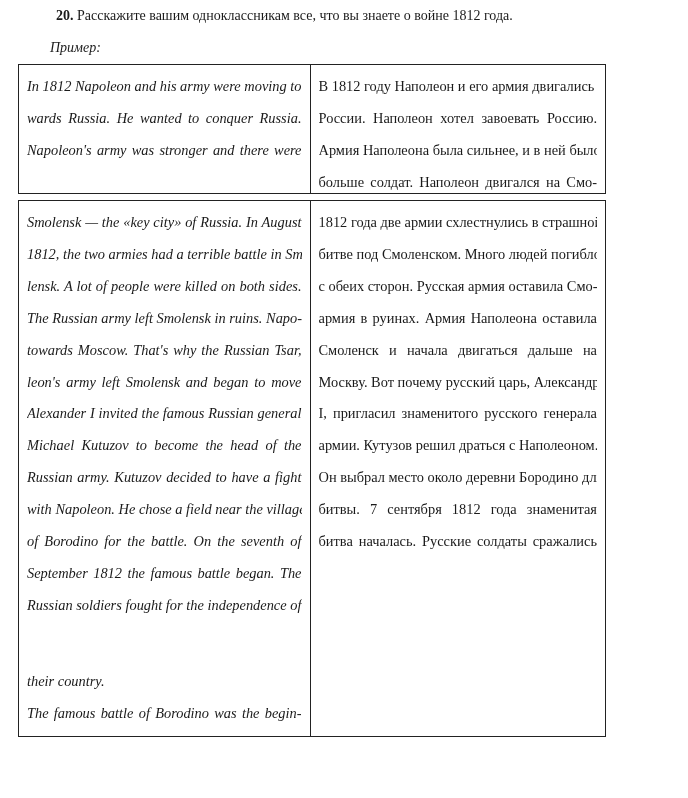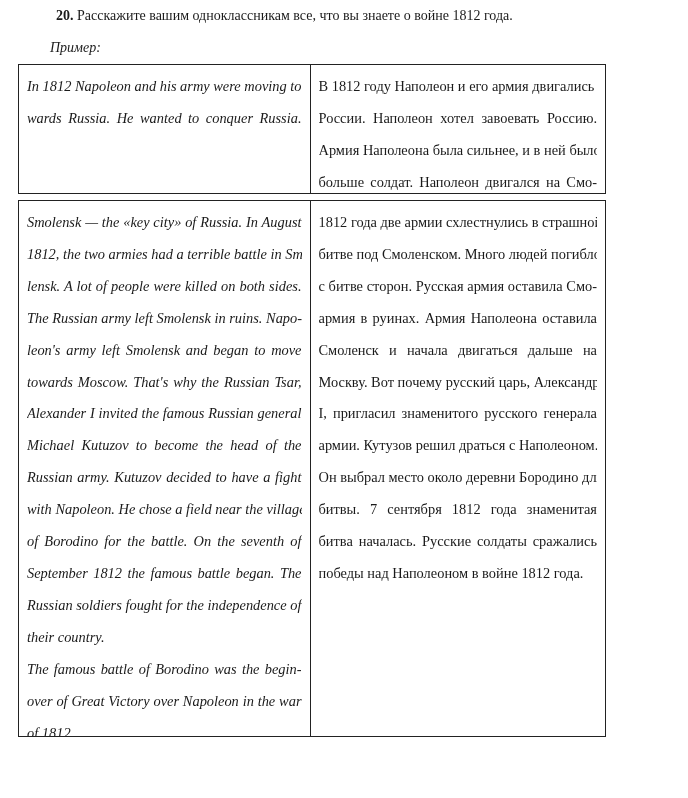--- a/index.html
+++ b/index.html
@@ -64,72 +64,73 @@
     }
     .line {
       display: block;
       text-align: justify;
       text-align-last: justify;
       white-space: nowrap;
       overflow: hidden;
     }
     .line.last {
       text-align-last: left;
+      margin-top: 44px;
     }
   </style>
 </head>
 <body>
 
 <div class="task">
   <span class="num">20.</span>
   <span>Расскажите вашим одноклассникам все, что вы знаете о войне 1812 года.</span>
 </div>
 
 <div class="example">Пример:</div>
 
 <div class="box box1">
   <div class="col en">
       <span class="line">In 1812 Napoleon and his army were moving to-</span>
       <span class="line">wards Russia. He wanted to conquer Russia.</span>
+      <span class="line">Napoleon's army was stronger and there were</span>
     </div>
   <div class="col ru">
       <span class="line">В 1812 году Наполеон и его армия двигались к</span>
       <span class="line">России. Наполеон хотел завоевать Россию.</span>
       <span class="line">Армия Наполеона была сильнее, и в ней было</span>
       <span class="line">больше солдат. Наполеон двигался на Смо-</span>
     </div>
 </div>
 
 <div class="box box2">
   <div class="col en">
       <span class="line">Smolensk — the «key city» of Russia. In August</span>
       <span class="line">1812, the two armies had a terrible battle in Smo-</span>
       <span class="line">lensk. A lot of people were killed on both sides.</span>
       <span class="line">The Russian army left Smolensk in ruins. Napo-</span>
+      <span class="line">towards Moscow. That's why the Russian Tsar,</span>
       <span class="line">leon's army left Smolensk and began to move</span>
-      <span class="line">towards Moscow. That's why the Russian Tsar,</span>
       <span class="line">Alexander I invited the famous Russian general</span>
       <span class="line">Michael Kutuzov to become the head of the</span>
       <span class="line">Russian army. Kutuzov decided to have a fight</span>
       <span class="line">with Napoleon. He chose a field near the village</span>
       <span class="line">of Borodino for the battle. On the seventh of</span>
       <span class="line">September 1812 the famous battle began. The</span>
       <span class="line">Russian soldiers fought for the independence of</span>
       <span class="line last">their country.</span>
       <span class="line">The famous battle of Borodino was the begin-</span>
       <span class="line">over of Great Victory over Napoleon in the war</span>
       <span class="line last">of 1812.</span>
     </div>
   <div class="col ru">
       <span class="line">1812 года две армии схлестнулись в страшной</span>
       <span class="line">битве под Смоленском. Много людей погибло</span>
-      <span class="line">с битве сторон. Русская армия оставила Смо-</span>
+      <span class="line">с обеих сторон. Русская армия оставила Смо-</span>
       <span class="line">армия в руинах. Армия Наполеона оставила</span>
       <span class="line">Смоленск и начала двигаться дальше на</span>
       <span class="line">Москву. Вот почему русский царь, Александр</span>
       <span class="line">I, пригласил знаменитого русского генерала</span>
       <span class="line">армии. Кутузов решил драться с Наполеоном.</span>
       <span class="line">Он выбрал место около деревни Бородино для</span>
       <span class="line">битвы. 7 сентября 1812 года знаменитая</span>
       <span class="line">битва началась. Русские солдаты сражались</span>
-      <span class="line last">победы над Наполеоном в войне 1812 года.</span>
     </div>
 </div>
 
 </body></html>

